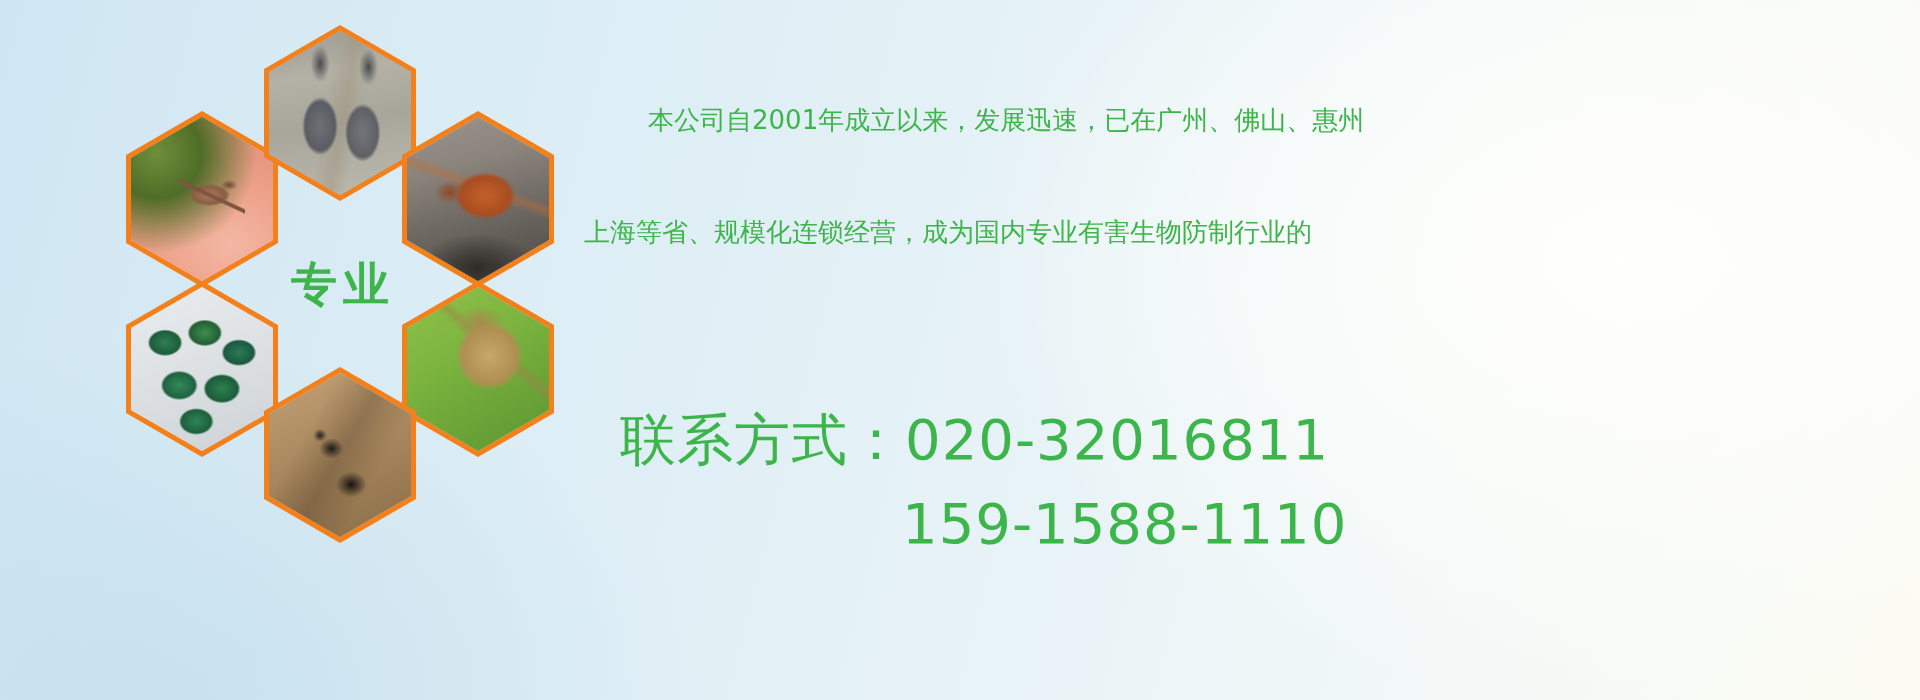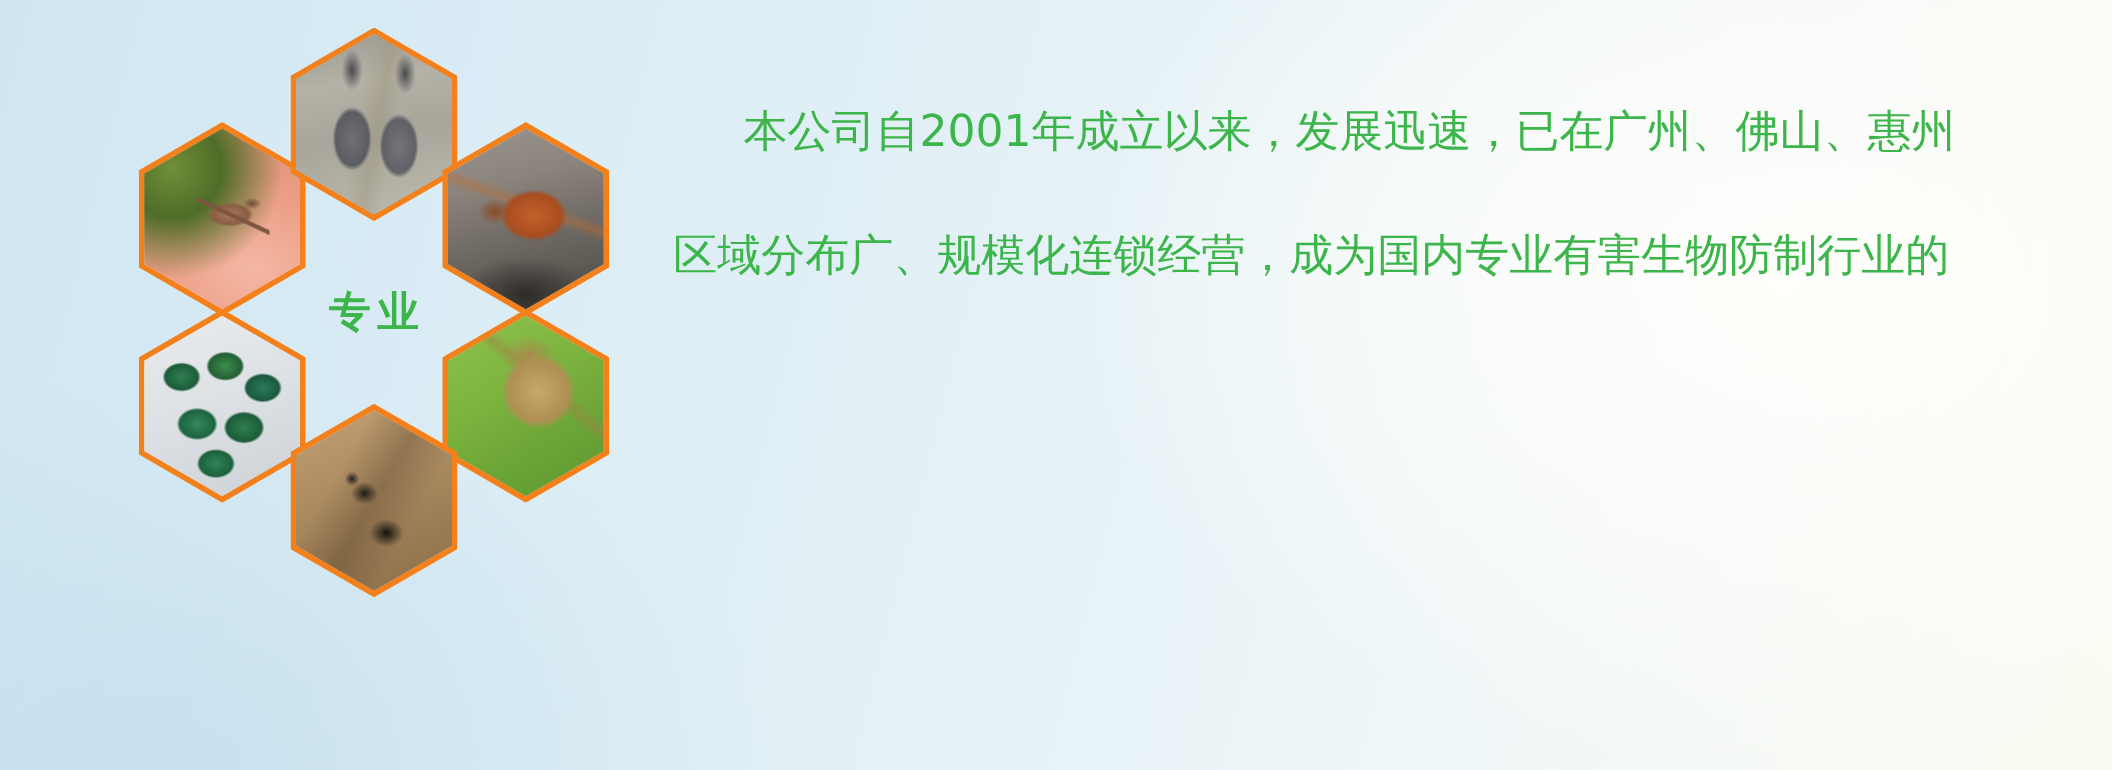--- a/index.html
+++ b/index.html
@@ -58,21 +58,21 @@
 
   .hex.center{ background:transparent; }
   .hex.center .inner{ background:transparent; }
 
   .hex-label{
     position:absolute; inset:0;
     display:flex; flex-direction:column;
     align-items:center; justify-content:center;
     color:#3CB54A;
     font-weight:700;
-    font-size:38px;
+    font-size:46px;
     line-height:1.35;
     letter-spacing:6px;
     text-indent:6px;
     white-space:nowrap;
   }
 
   
   .h-mosquito  { left:30px;  top:117px; }
   .h-rats      { left:168px; top:31px;  }
   .h-roach     { left:306px; top:117px; }
@@ -158,24 +158,24 @@
     background:
       radial-gradient(ellipse 11% 8% at 44% 46%, #1d1b19 0%, rgba(29,27,25,0) 78%),
       radial-gradient(ellipse 14% 10% at 58% 68%, #15130f 0%, rgba(21,19,15,0) 78%),
       radial-gradient(ellipse 6% 5% at 36% 38%, #242120 0%, rgba(36,33,32,0) 80%),
       linear-gradient(120deg, rgba(60,45,30,0) 30%, rgba(70,52,34,0.3) 50%, rgba(60,45,30,0) 70%);
   }
 
   
   .body-copy{
     position:absolute;
-    left:612px; top:36px;
+    left:584px; top:36px;
     width:1300px;
     color:#3CB54A;
-    font-size:40px;
+    font-size:26px;
     line-height:56px;
     font-weight:500;
     white-space:pre-line;
   }
   .body-copy .ln{ display:block; white-space:nowrap; }
   .body-copy .ln.first{ text-indent:64px; }
 
   .contact{
     position:absolute;
     left:620px; top:398px;
@@ -235,17 +235,21 @@
         <div class="hex-label">
           <span>专业</span>
         </div>
       </div>
     </div>
 
   </div>
 
   <div class="body-copy">
     <span class="ln first">本公司自2001年成立以来，发展迅速，已在广州、佛山、惠州</span>
-    <span class="ln">区域分布广、规模化连锁经营，成为国内专业有害生物防制行业的</span>
+    <span class="ln">上海等省、规模化连锁经营，成为国内专业有害生物防制行业的</span>
   </div>
 
+  <div class="contact">
+    <span class="ln1">联系方式：020-32016811</span>
+    <span class="ln2">159-1588-1110</span>
+  </div>
 
 </div>
 
 </body></html>

